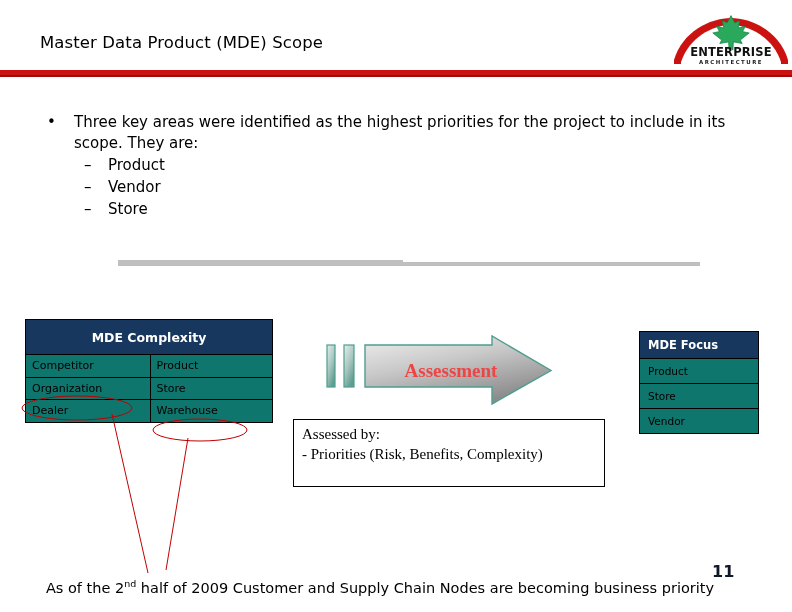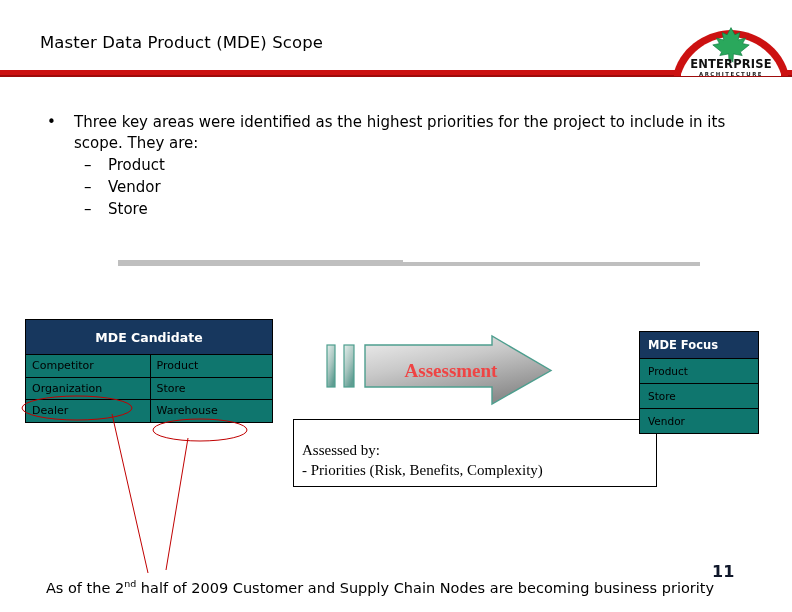--- a/index.html
+++ b/index.html
@@ -42,21 +42,21 @@
     top: 5px;
     width: 792px;
     height: 2px;
     background: #9e0b0b;
   }
 
   
   #logo {
     position: absolute;
     left: 672px;
-    top: 22px;
+    top: 10px;
     width: 118px;
     height: 56px;
   }
 
   
   #bullet-block {
     position: absolute;
     left: 40px;
     top: 112px;
     width: 712px;
@@ -200,26 +200,26 @@
     padding-left: 22px;
     box-sizing: border-box;
     pointer-events: none;
   }
 
   
   #assessed-box {
     position: absolute;
     left: 293px;
     top: 419px;
-    width: 364px;
+    width: 312px;
     height: 68px;
     border: 1px solid #000000;
     background: #ffffff;
     box-sizing: border-box;
-    padding: 20px 6px 0 8px;
+    padding: 4px 6px 0 8px;
     font-family: "Liberation Serif", "DejaVu Serif", serif;
     font-size: 15px;
     line-height: 20px;
   }
 
   
   #annotations {
     position: absolute;
     left: 0;
     top: 0;
@@ -294,21 +294,21 @@
 </div>
 
 <div id="gray-bar-wrap">
   <div id="gray-bar-thick"></div>
   <div id="gray-bar-thin"></div>
 </div>
 
 <table class="tbl" id="mde-candidate-table">
   <tbody>
       <tr>
-    <th class="hdr" colspan="2">MDE Candidate</th>
+    <th class="hdr" colspan="2">MDE Complexity</th>
   </tr>
   <tr>
     <td class="c1">Competitor</td>
     <td class="c2">Product</td>
   </tr>
   <tr>
     <td class="c1">Organization</td>
     <td class="c2">Store</td>
   </tr>
   <tr>

